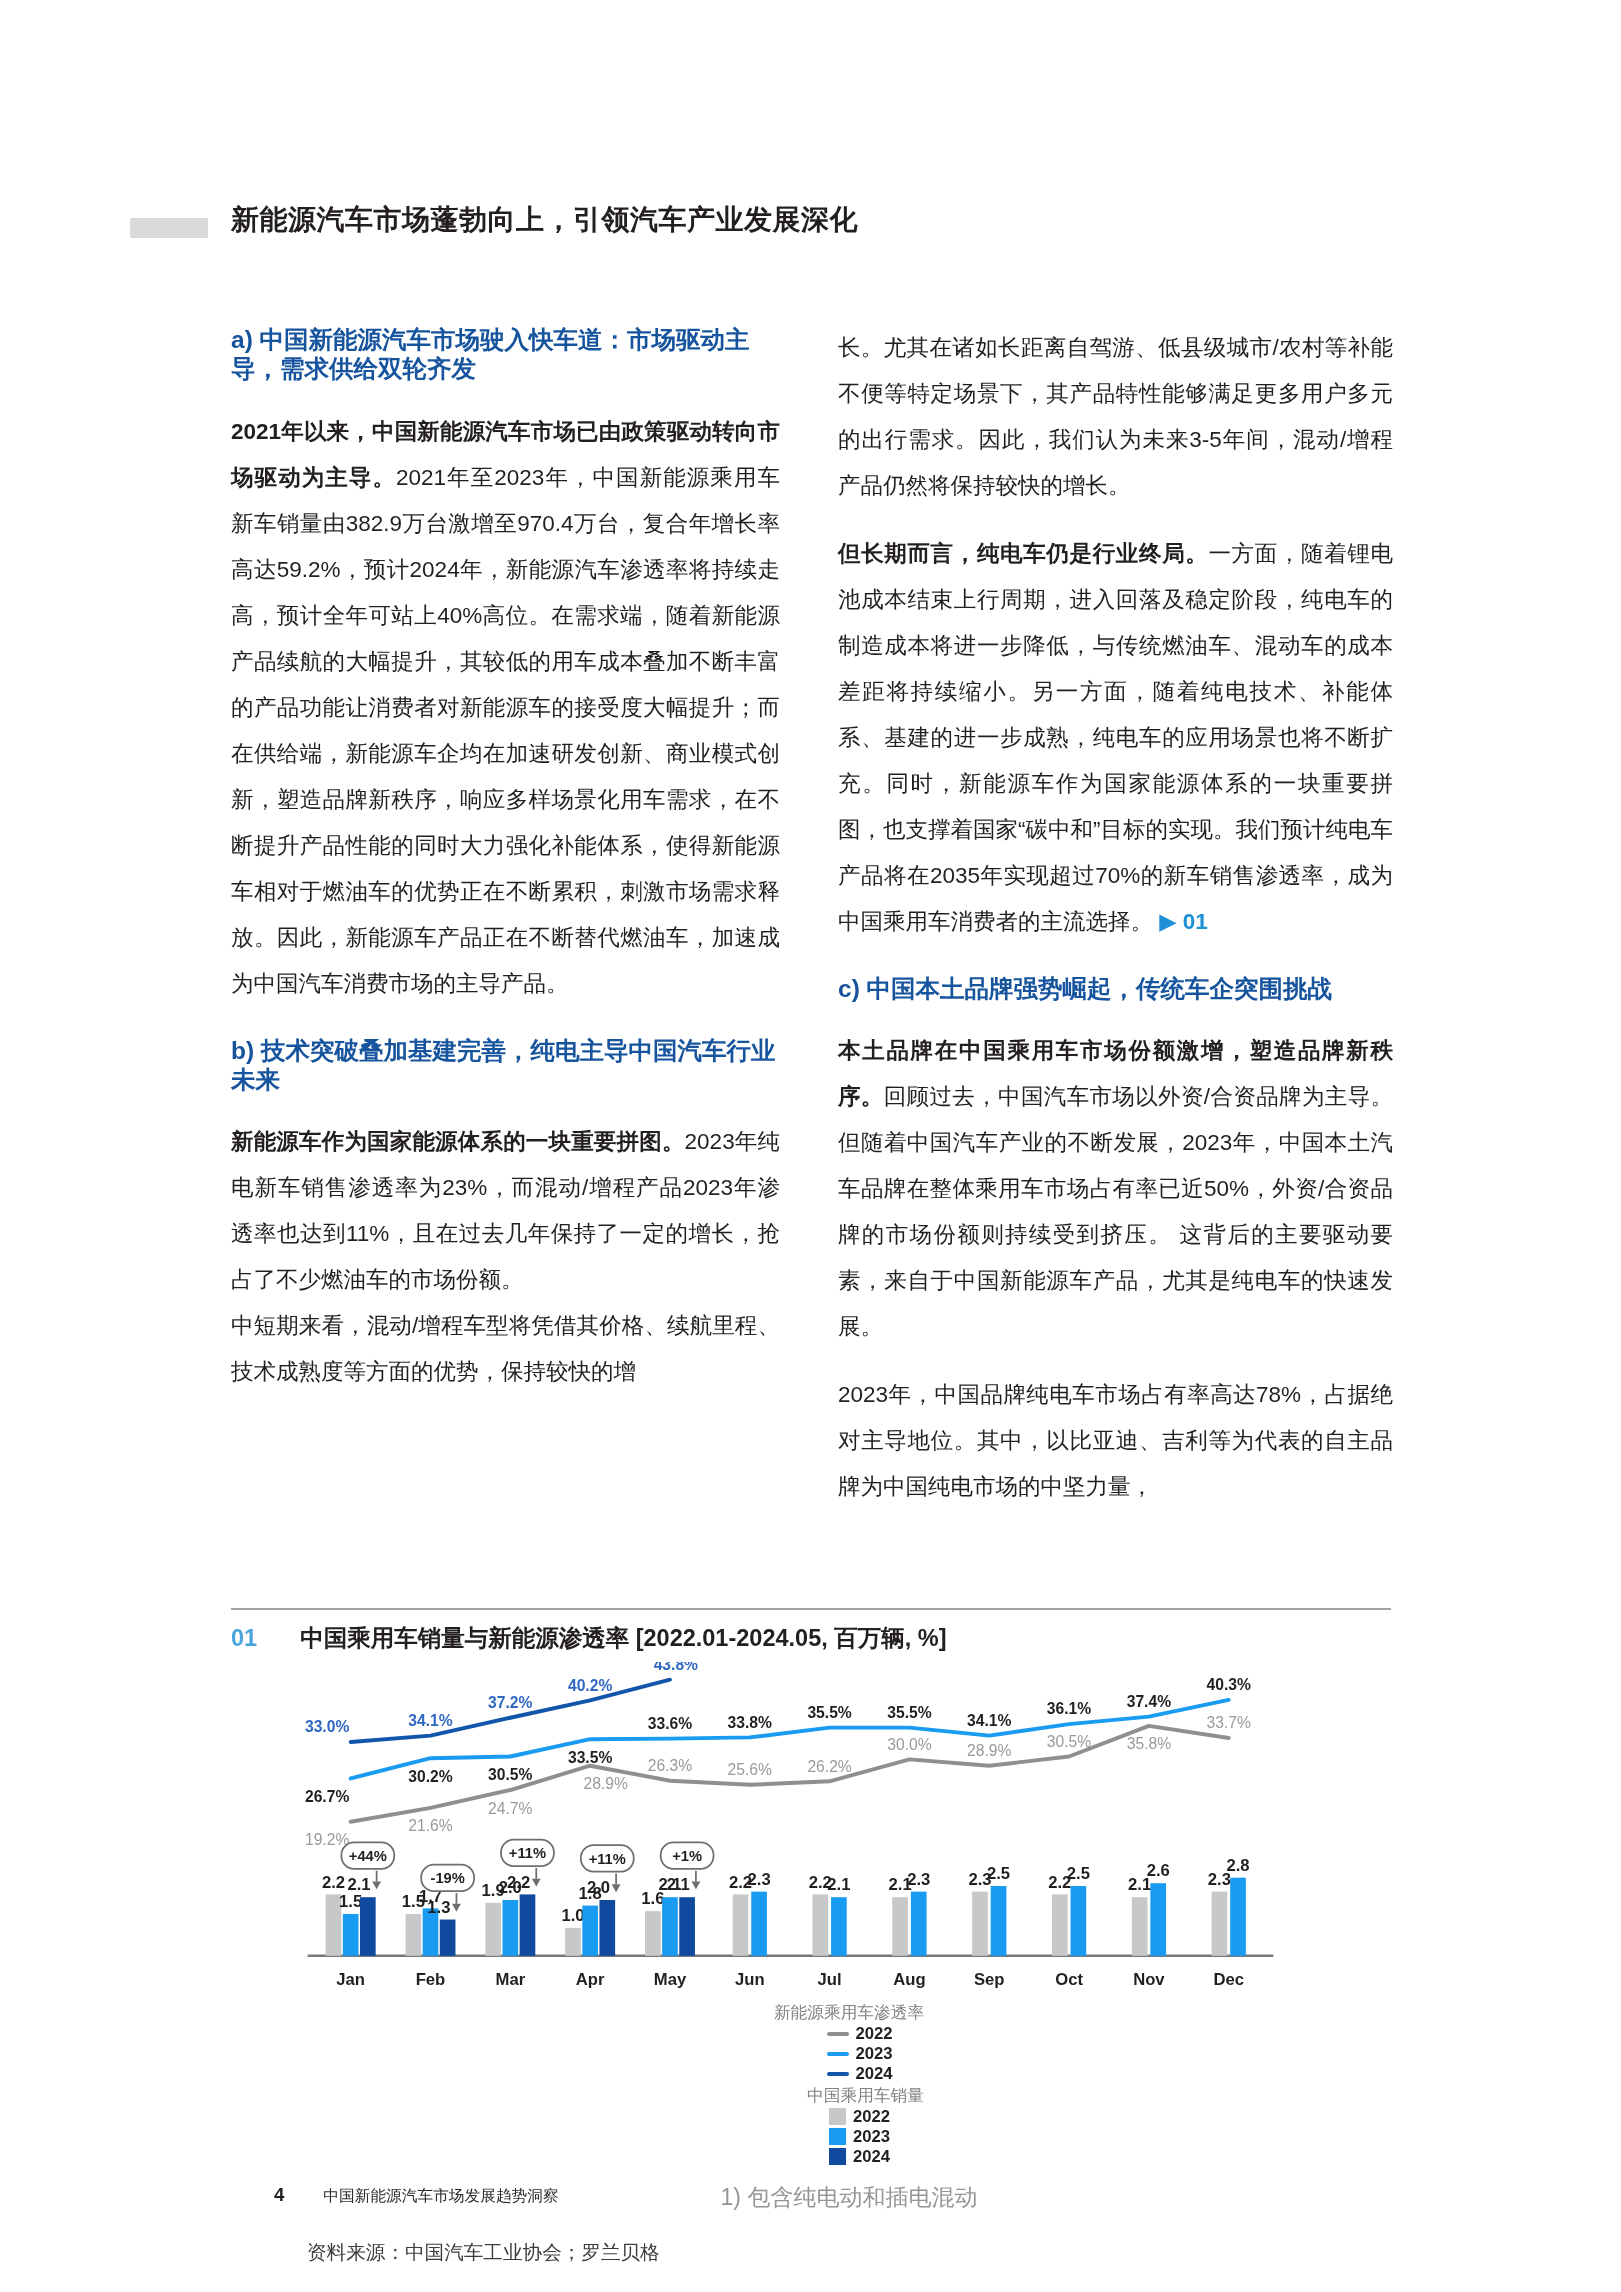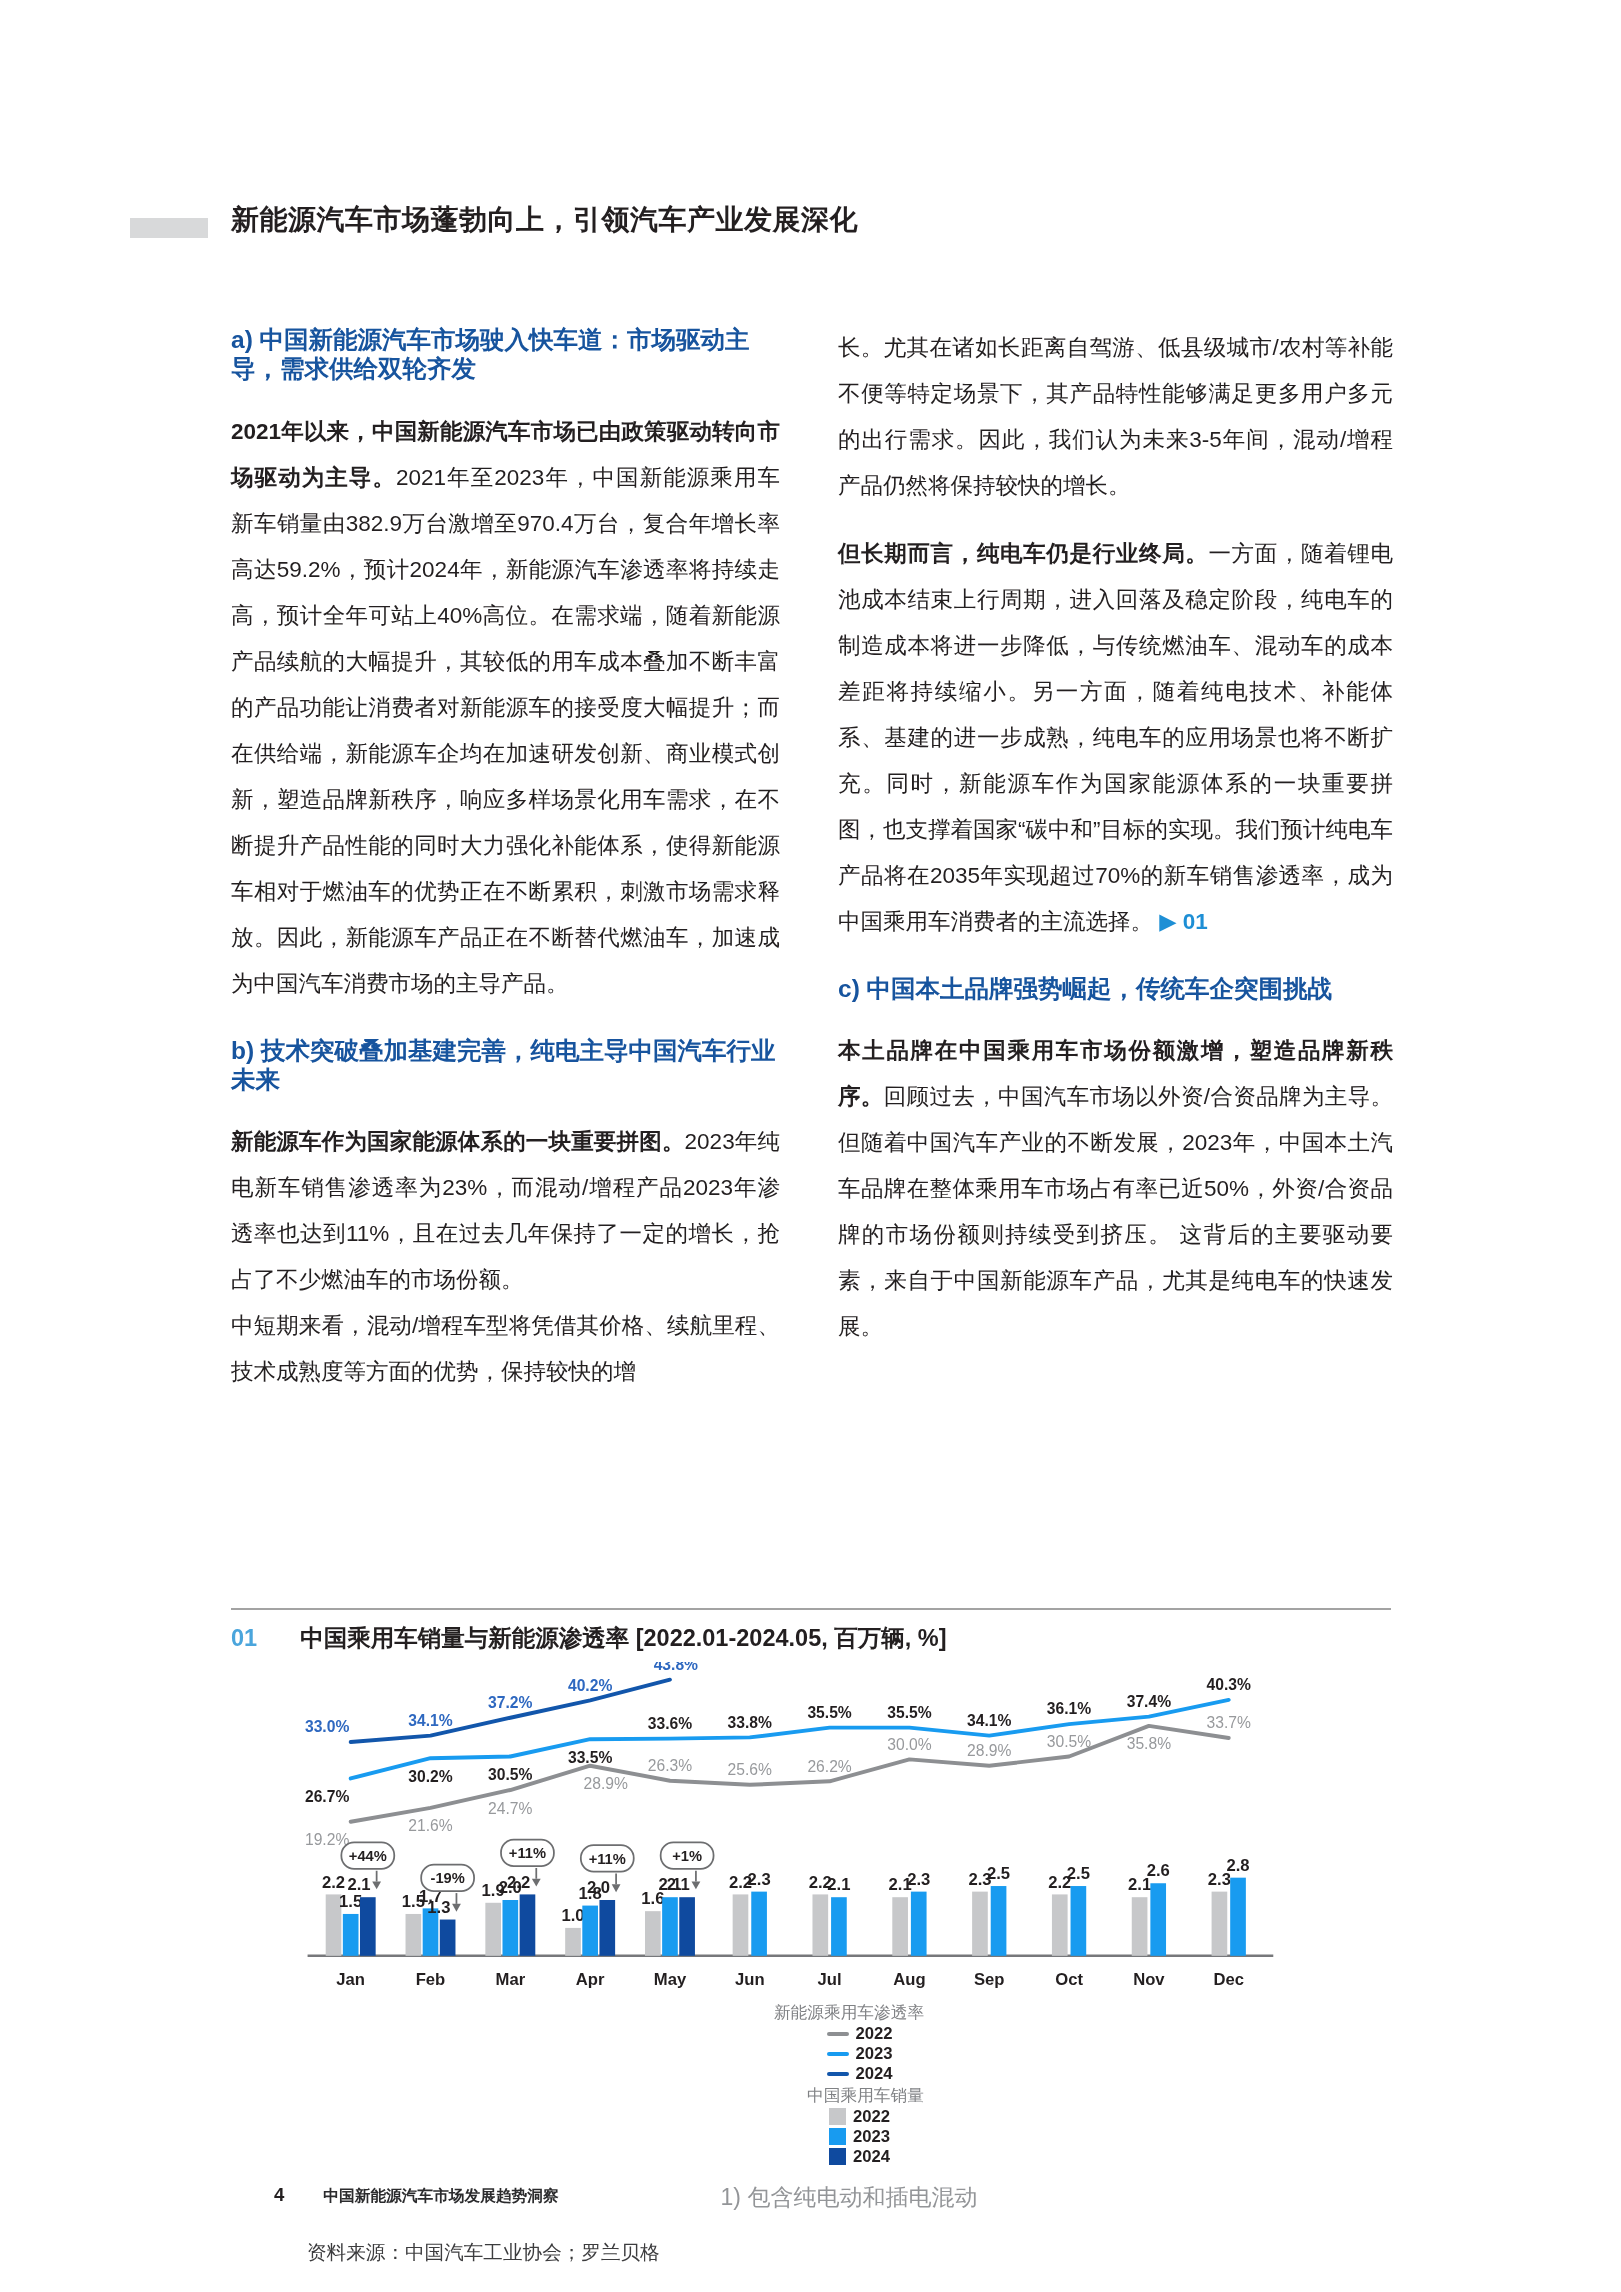--- a/index.html
+++ b/index.html
@@ -30,40 +30,41 @@
   #legend-row { display:flex; align-items:center; margin-left:76px; margin-top:2px; font-size:16.7px;flex-direction:column; }
   .legend-cat { color:#808285; }
   .legend-item { display:flex; align-items:center; margin-left:21.6px; }
   .line-swatch { display:inline-block; width:21.6px; height:3.9px; border-radius:2px; margin-right:6.9px; }
   .sq-swatch { display:inline-block; width:16.7px; height:16.7px; margin-right:6.9px; }
   .legend-year { font-weight:600; }
   #figure-footnote { margin-left:76px; margin-top:15.7px; font-size:23px; color:#939598;text-align:center; }
   #figure-source { margin-left:76px; margin-top:25.5px; font-size:19.6px; color:#3c3c3e; }
   #footer { left:274px; top:2184px; display:flex; align-items:baseline; }
   #footer-page { font-weight:700; font-size:18.6px; }
-  #footer-text { font-size:15.7px; font-weight:700; margin-left:39px; color:#2b2b2d; }
+  #footer-text { font-size:15.7px; font-weight:400; margin-left:39px; color:#2b2b2d; }
 </style>
 </head>
 <body>
 
 <div id="title-bar" class="abs"></div>
 <h1 id="page-title" class="abs">新能源汽车市场蓬勃向上，引领汽车产业发展深化</h1>
 
 <div id="left-col" class="abs col">
   <div class="sec-heading">a) 中国新能源汽车市场驶入快车道：市场驱动主导，需求供给双轮齐发</div>
   <p class="para"><span class="lead">2021年以来，中国新能源汽车市场已由政策驱动转向市场驱动为主导。</span><span>2021年至2023年，中国新能源乘用车新车销量由382.9万台激增至970.4万台，复合年增长率高达59.2%，预计2024年，新能源汽车渗透率将持续走高，预计全年可站上40%高位。在需求端，随着新能源产品续航的大幅提升，其较低的用车成本叠加不断丰富的产品功能让消费者对新能源车的接受度大幅提升；而在供给端，新能源车企均在加速研发创新、商业模式创新，塑造品牌新秩序，响应多样场景化用车需求，在不断提升产品性能的同时大力强化补能体系，使得新能源车相对于燃油车的优势正在不断累积，刺激市场需求释放。因此，新能源车产品正在不断替代燃油车，加速成为中国汽车消费市场的主导产品。</span></p>
   <div class="sec-heading mt">b) 技术突破叠加基建完善，纯电主导中国汽车行业未来</div>
   <p><span class="lead">新能源车作为国家能源体系的一块重要拼图。</span><span>2023年纯电新车销售渗透率为23%，而混动/增程产品2023年渗透率也达到11%，且在过去几年保持了一定的增长，抢占了不少燃油车的市场份额。</span><br><span>中短期来看，混动/增程车型将凭借其价格、续航里程、技术成熟度等方面的优势，保持较快的增</span></p>
 </div>
 
 <div id="right-col" class="abs col">
   <p class="para">长。尤其在诸如长距离自驾游、低县级城市/农村等补能不便等特定场景下，其产品特性能够满足更多用户多元的出行需求。因此，我们认为未来3-5年间，混动/增程产品仍然将保持较快的增长。</p>
   <p class="para"><span class="lead">但长期而言，纯电车仍是行业终局。</span><span>一方面，随着锂电池成本结束上行周期，进入回落及稳定阶段，纯电车的制造成本将进一步降低，与传统燃油车、混动车的成本差距将持续缩小。另一方面，随着纯电技术、补能体系、基建的进一步成熟，纯电车的应用场景也将不断扩充。同时，新能源车作为国家能源体系的一块重要拼图，也支撑着国家“碳中和”目标的实现。我们预计纯电车产品将在2035年实现超过70%的新车销售渗透率，成为中国乘用车消费者的主流选择。</span> <span class="ref">▶ 01</span></p>
   <div class="sec-heading mt">c) 中国本土品牌强势崛起，传统车企突围挑战</div>
   <p class="para"><span class="lead">本土品牌在中国乘用车市场份额激增，塑造品牌新秩序。</span><span>回顾过去，中国汽车市场以外资/合资品牌为主导。但随着中国汽车产业的不断发展，2023年，中国本土汽车品牌在整体乘用车市场占有率已近50%，外资/合资品牌的市场份额则持续受到挤压。 这背后的主要驱动要素，来自于中国新能源车产品，尤其是纯电车的快速发展。</span></p>
+  <p class="para">2023年，中国品牌纯电车市场占有率高达78%，占据绝对主导地位。其中，以比亚迪、吉利等为代表的自主品牌为中国纯电市场的中坚力量，</p>
 </div>
 
 <div id="figure" class="abs">
   <div id="figure-header">
     <span id="figure-number">01</span>
     <span id="figure-title">中国乘用车销量与新能源渗透率 [2022.01-2024.05, 百万辆, %]</span>
   </div>
   <div id="chart-wrap">
     <svg id="chart-svg" width="1160" height="333" viewBox="0 0 1184 340">
         <line x1="78" y1="300" x2="1064" y2="300" stroke="#77787b" stroke-width="2.5"></line>

